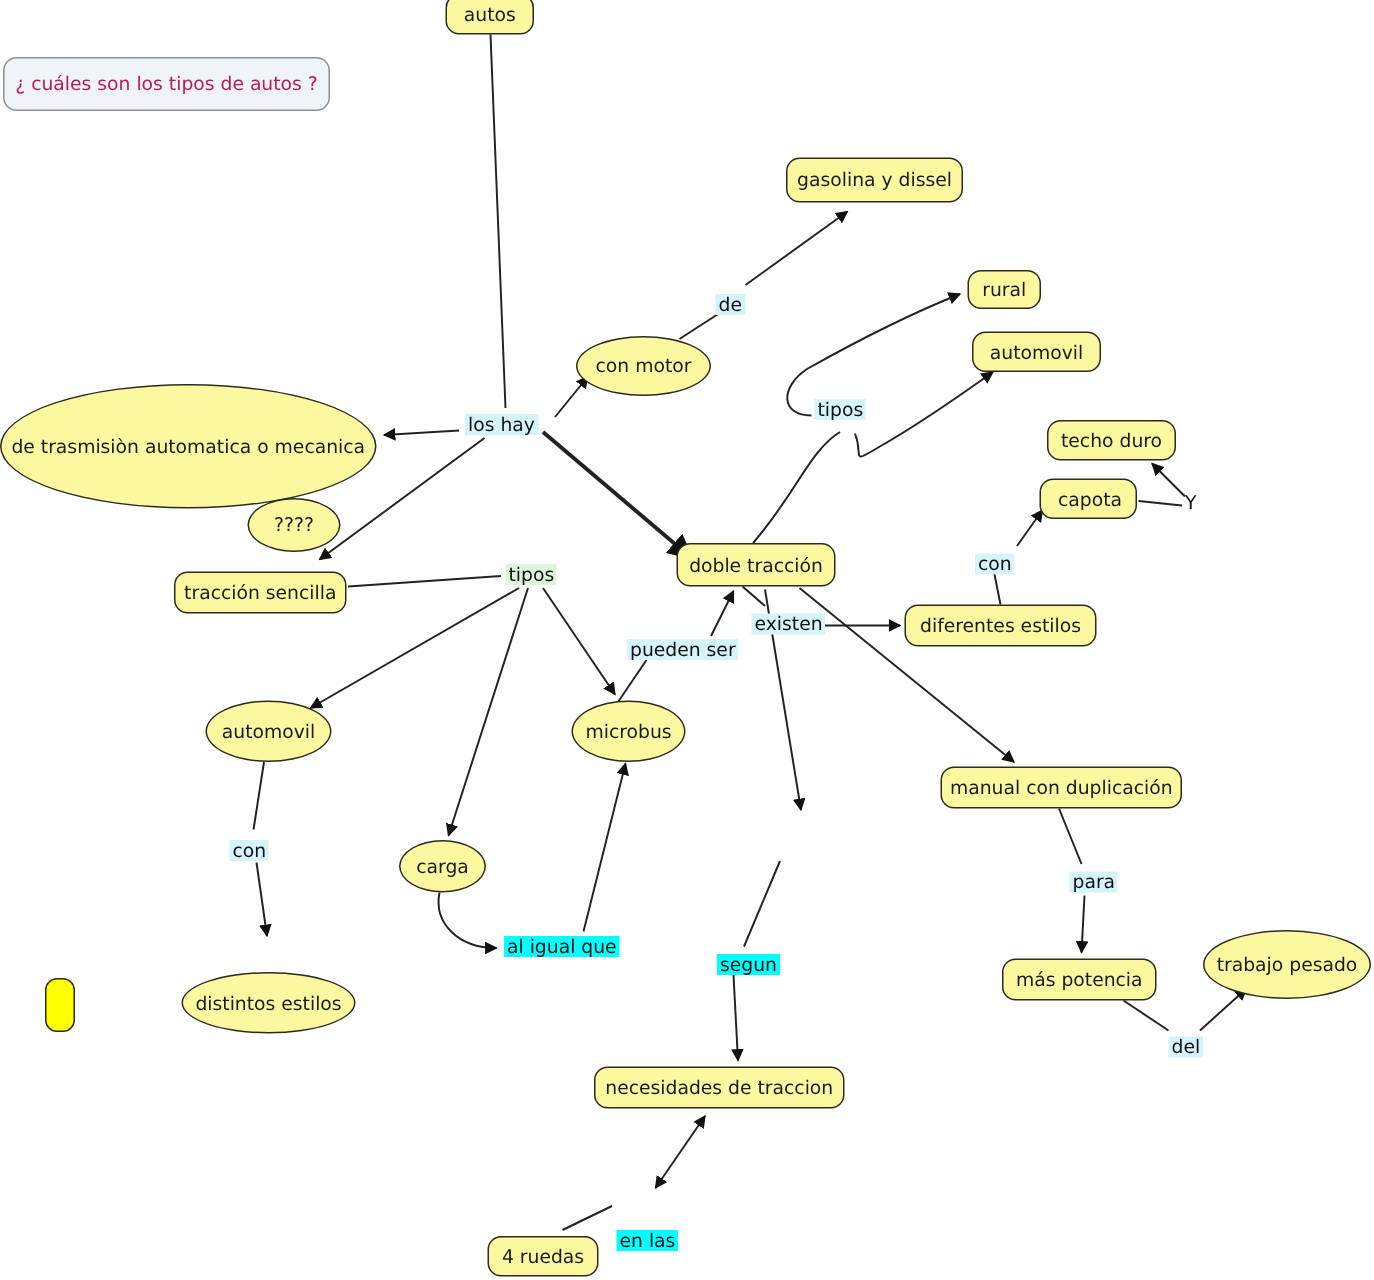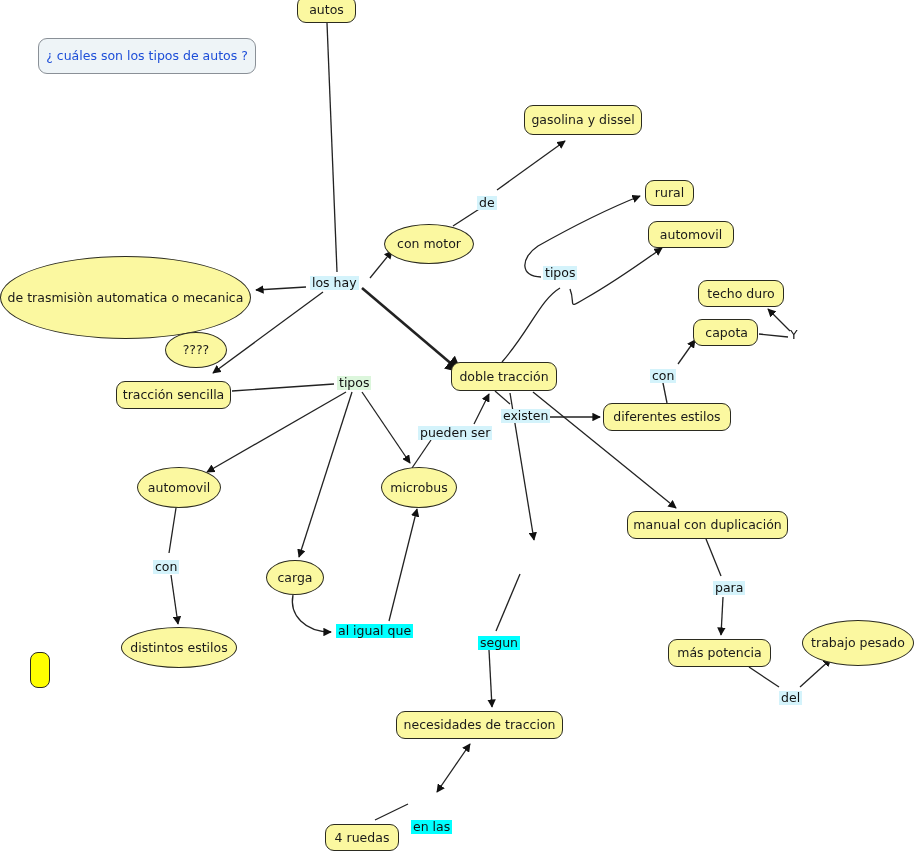--- a/index.html
+++ b/index.html
@@ -49,23 +49,22 @@
   .node.ellipse {
     background: #fbf8a0;
     border: 1.4px solid #2b2b20;
     border-radius: 50%;
     padding: 0 8px;
   }
   .node.question {
     background: #eef4f7;
     border: 1.3px solid #8a9097;
     border-radius: 9px;
-    color: #1d4ed8;
+    color: #be185d;
     padding: 17px 10px;
-    margin-left: 36px;
   }
   .node.blank {
     background: #ffff00;
     border: 1.6px solid #2b2b20;
     border-radius: 8px;
   }
   
   .link-label {
     position: absolute;
     box-sizing: border-box;
@@ -233,21 +232,21 @@
 
 
   <div class="node ellipse" style="left:266px; top:560px; width:58px; height:35px;">
     <span>carga</span>
     </div>
 
   <div class="node ellipse" style="left:802px; top:620px; width:112px; height:46px;">
     <span>trabajo pesado</span>
     </div>
 
-  <div class="node ellipse" style="left:121px; top:627px; width:116px; height:41px;">
+  <div class="node ellipse" style="left:121px; top:648px; width:116px; height:41px;">
     <span>distintos estilos</span>
     </div>
 
   <div class="node rect" style="left:668px; top:639px; width:103px; height:28px;">
     <span>más potencia</span>
     </div>
 
   <div class="node blank" style="left:30px; top:652px; width:20px; height:36px;">
     <span></span>
     </div>

